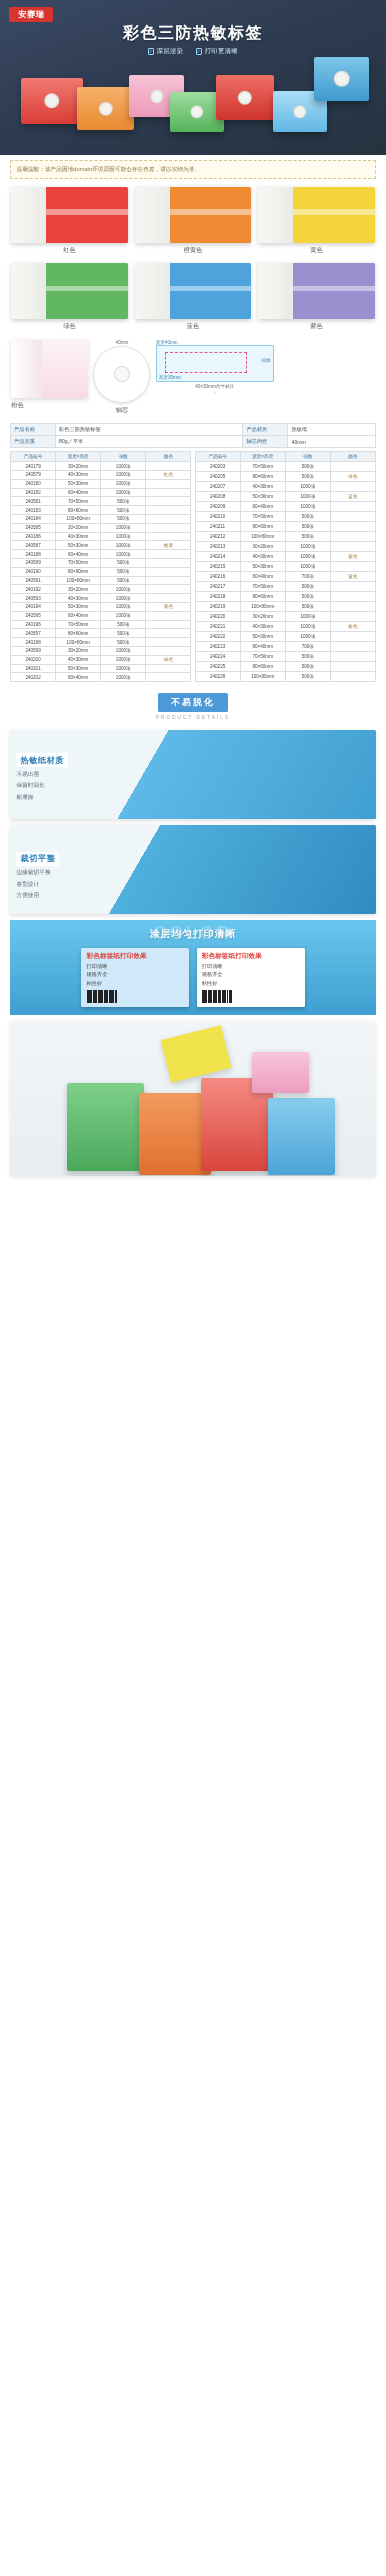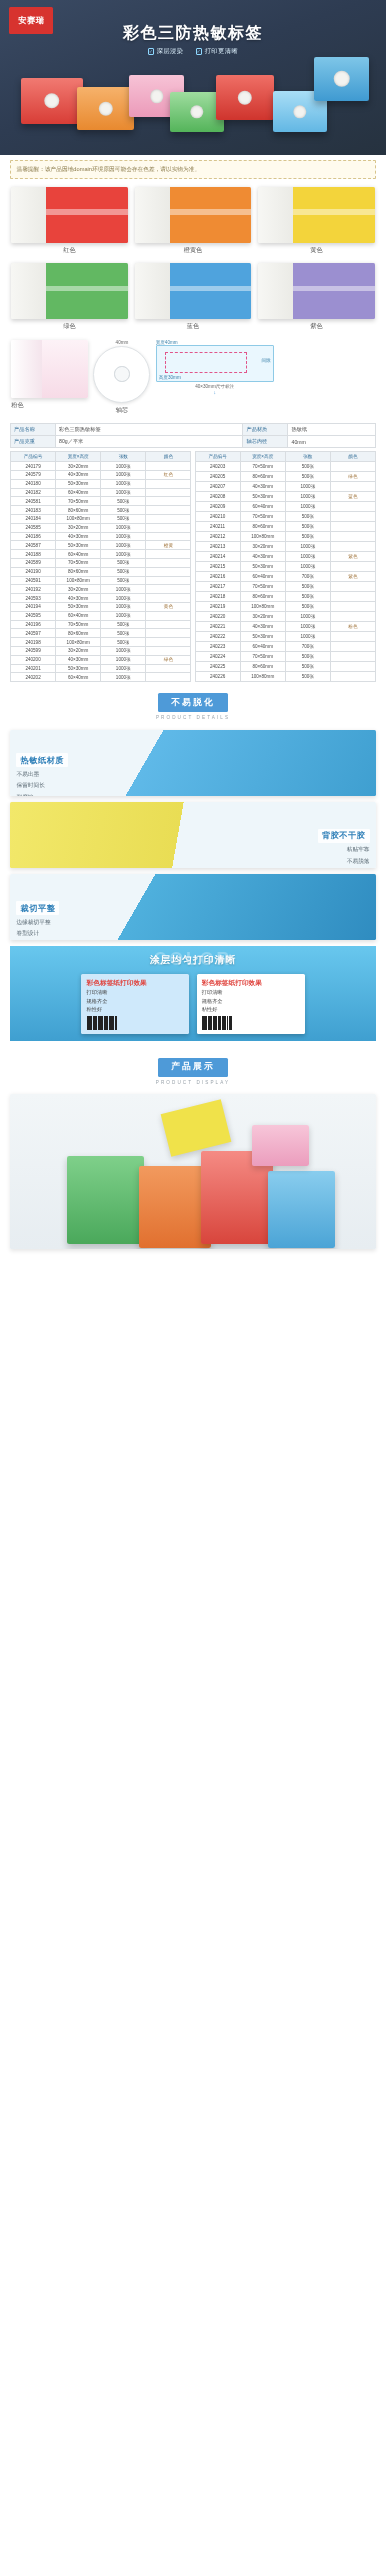--- a/index.html
+++ b/index.html
@@ -14,21 +14,21 @@
   
   .hero {
     position: relative;
     width: 386px;
     height: 155px;
     background: linear-gradient(160deg, #3a4a63 0%, #2e3c52 45%, #26323f 100%);
     overflow: hidden;
   }
   .hero-logo {
     position: absolute; left: 9.3px; top: 7.2px;
-    width: 44px; height: 27px;
+    width: 44px; height: 15px;
     background: #d7332f; border-radius: 1.5px;
     color: #fff; font-size: 8.2px; letter-spacing: 0.5px;
     display: flex; align-items: center; justify-content: center;
     font-weight: bold;
   }
   .hero-title {
     position: absolute; left: 0; right: 0; top: 23px;
     text-align: center;
     color: #ffffff;
     font-size: 16px;
@@ -183,21 +183,21 @@
   .spec-table td {
     border: 0.5px solid #d9dde1; padding: 1px 1px; height: 8.8px; text-align: center;
   }
   .spec-table td.mat { color: #9a6b2f; }
 
   
   .detail {
     position: relative; margin: 6.2px 10.3px; border-radius: 1.5px; overflow: hidden;
     box-shadow: 0 1.5px 4.6px rgba(0,0,0,.12);
   }
-  .detail .img { height: 66px; position: relative; overflow: hidden; text-decoration: underline; }
+  .detail .img { height: 89px; position: relative; overflow: hidden; text-decoration: underline; }
   .cap-block { position: absolute; padding: 4.1px 6.2px; }
   .cap-title {
     font-size: 8.2px; font-weight: bold; color: #2e7fb8; letter-spacing: 0.5px;
     padding: 1.5px 4.1px; background: rgba(255,255,255,.88); border-radius: 1px;
     display: inline-block;
   }
   .cap-line { font-size: 5.7px; color: #5b6a74; margin-top: 2.6px; line-height: 8.8px; }
 
   
   .print-sec {
@@ -695,30 +695,20 @@
     <div class="img" style="background:linear-gradient(120deg,#eef6fa 0%,#eef6fa 38%,#5fb9e8 38%,#3f9fd0 100%);">
       <div class="cap-block" style="left:0;top:19.6px;">
         <div class="cap-title">热敏纸材质</div>
         <div class="cap-line">不易出墨</div>
         <div class="cap-line">保留时间长</div>
         <div class="cap-line">耐摩擦</div>
       </div>
     </div>
   </div>
 
-  <div class="detail">
-    <div class="img" style="background:linear-gradient(100deg,#f2e86a 0%,#e9dd54 46%,#eef6fa 46%,#eef6fa 100%);">
-      <div class="cap-block" style="right:0;top:23px;text-align:right;">
-        <div class="cap-title">背胶不干胶</div>
-        <div class="cap-line">粘贴牢靠</div>
-        <div class="cap-line">不易脱落</div>
-        <div class="cap-line">不易脱化</div>
-      </div>
-    </div>
-  </div>
 
   <div class="detail">
     <div class="img" style="background:linear-gradient(120deg,#eef6fa 0%,#eef6fa 36%,#4fb0dd 36%,#2f8cc0 100%);">
       <div class="cap-block" style="left:0;top:23px;">
         <div class="cap-title">裁切平整</div>
         <div class="cap-line">边缘裁切平整</div>
         <div class="cap-line">卷型设计</div>
         <div class="cap-line">方便使用</div>
       </div>
     </div>
@@ -780,24 +770,20 @@
             <i></i>
             <i style="width:1.5px"></i>
             <i style="width:0.5px"></i>
             <i></i>
             <i style="width:1px"></i>
         </div>
       </div>
     </div>
   </div>
 
-  <div class="sec-head">
-    <div class="ribbon">产品展示</div>
-    <div class="sub">PRODUCT DISPLAY</div>
-  </div>
 
   <div class="display">
     <div style="position:absolute;left:155px;top:11.3px;width:62px;height:44px;background:#f0e24a;transform:rotate(-14deg);box-shadow:0 2.6px 6.2px rgba(0,0,0,.18);"></div>
     <div style="position:absolute;left:57px;top:62px;width:77px;height:88px;background:linear-gradient(180deg,#7fd08a,#4aa85b);border-radius:2.1px;box-shadow:0 3.1px 7.2px rgba(0,0,0,.2);"></div>
     <div style="position:absolute;left:129px;top:72px;width:72px;height:82px;background:linear-gradient(180deg,#f29a5e,#e1702f);border-radius:2.1px;box-shadow:0 3.1px 7.2px rgba(0,0,0,.2);"></div>
     <div style="position:absolute;left:191px;top:57px;width:72px;height:93px;background:linear-gradient(180deg,#f58b84,#d8453c);border-radius:2.1px;box-shadow:0 3.1px 7.2px rgba(0,0,0,.2);"></div>
     <div style="position:absolute;left:258px;top:77px;width:67px;height:77px;background:linear-gradient(180deg,#89cdee,#4ba4d6);border-radius:2.1px;box-shadow:0 3.1px 7.2px rgba(0,0,0,.2);"></div>
     <div style="position:absolute;left:242px;top:31px;width:57px;height:41px;background:linear-gradient(180deg,#f7c6d9,#eb9dbd);border-radius:2.1px;box-shadow:0 2.6px 6.2px rgba(0,0,0,.18);"></div>
   </div>
 

